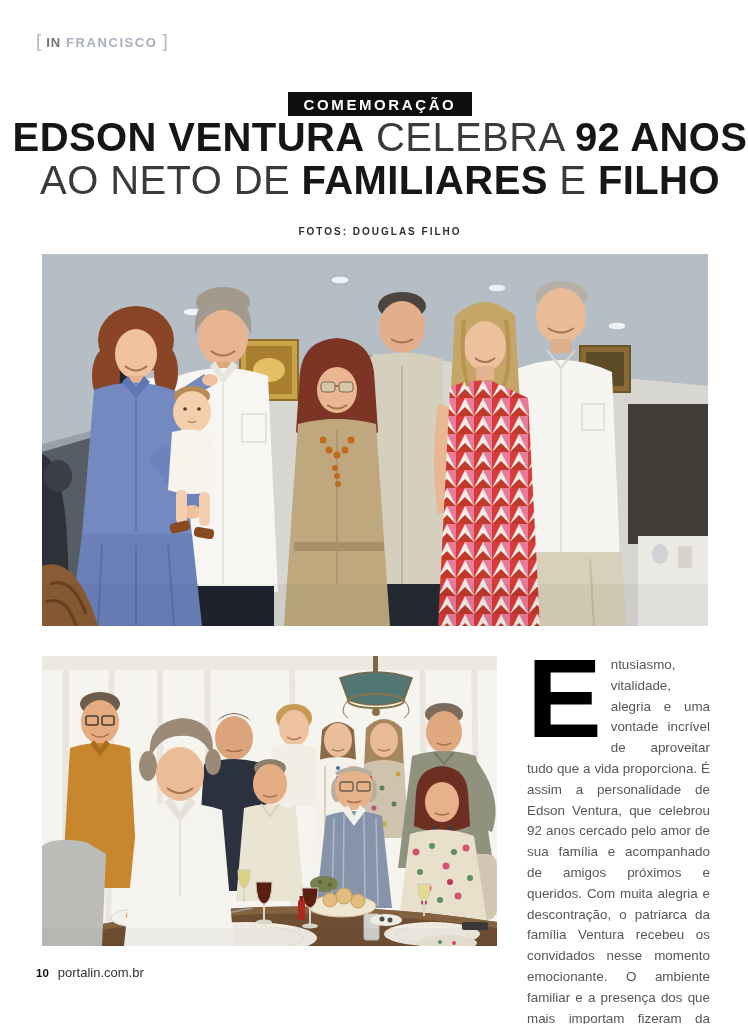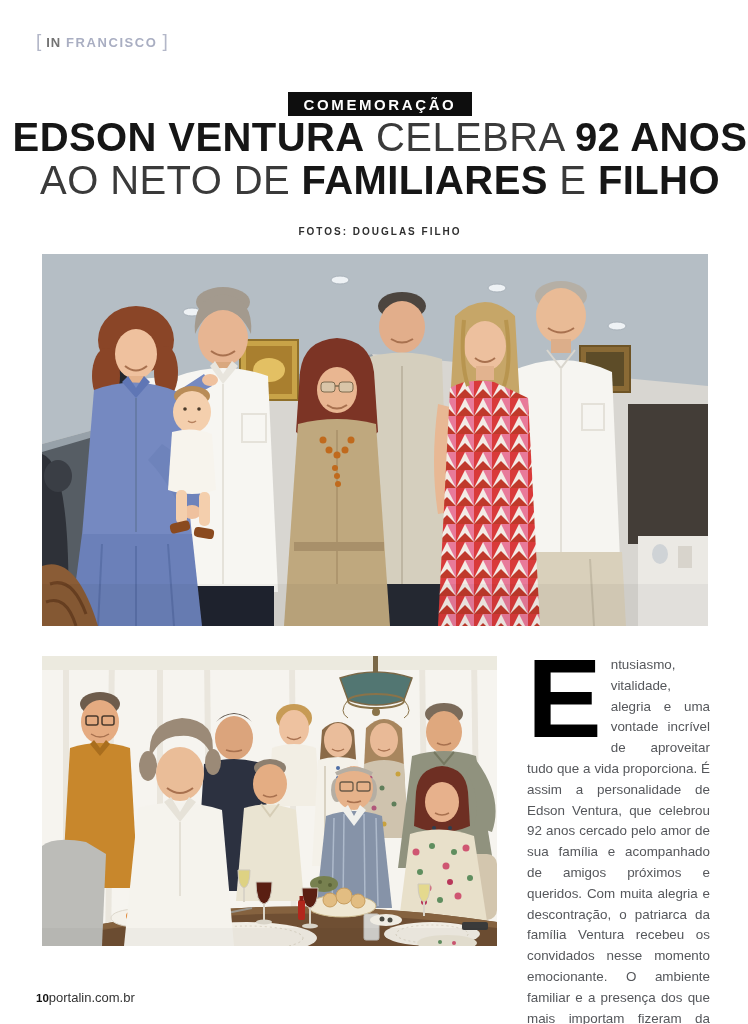--- a/index.html
+++ b/index.html
@@ -34,21 +34,21 @@
   .article{
     position:absolute;left:527px;top:655px;width:183px;height:300px;
     font-size:13.4px;line-height:20.8px;text-align:justify;color:#55575b;
     font-weight:400;
   }
   .dropcap{
     float:left;height:84px;font-size:112px;line-height:84px;
     font-weight:700;color:#000;margin:2px 9px 0 0;
   }
   
-  .footer{position:absolute;left:36px;top:990px;display:flex;align-items:baseline;text-align:right;}
+  .footer{position:absolute;left:36px;top:965px;display:flex;align-items:baseline;gap:9px;text-align:right;}
   .page-num{font-size:11.5px;font-weight:700;color:#111;}
   .site{font-size:13px;font-weight:400;color:#333;}
   svg{display:block;}
 </style>
 </head>
 <body>
 
 <div class="page">
 
   <div class="masthead">

